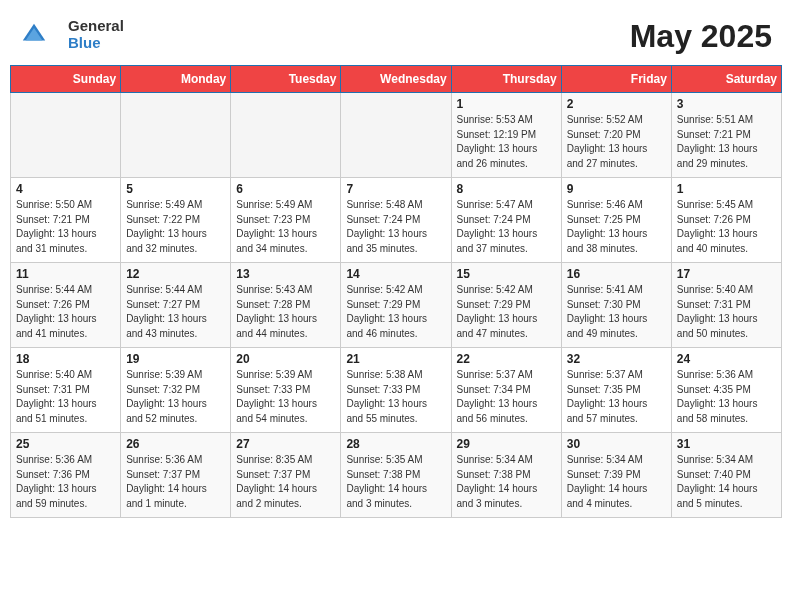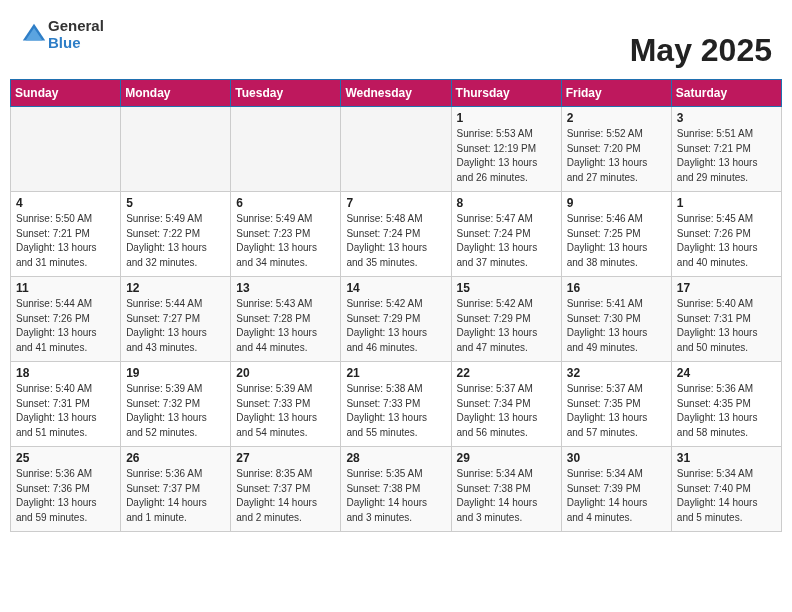--- a/index.html
+++ b/index.html
@@ -12,60 +12,59 @@
     }
     .header {
       display: flex;
       justify-content: space-between;
       align-items: flex-start;
       padding: 8px 10px 4px 10px;
     }
     .logo {
       display: flex;
       align-items: center;
-      gap: 0;
+      gap: 20px;
     }
     .logo-text {
       display: flex;
       flex-direction: column;
       font-size: 15px;
       font-weight: bold;
       line-height: 1.1;
     }
     .logo-text span:first-child { color: #333; }
     .logo-text span:last-child { color: #2e7ec7; }
     .logo-icon {
       width: 28px;
       height: 28px;
     }
     .title-block {
       text-align: center;
-      margin-top: 14px;
     }
     .title-block .month-year {
       font-size: 32px;
       font-weight: bold;
       color: #222;
     }
     .title-block .location {
       font-size: 14px;
       color: #555;
       margin-top: 2px;
     }
     .calendar {
       width: 100%;
       border-collapse: collapse;
       margin-top: 6px;
       font-size: 11px;
     }
     .calendar thead th {
-      background: #be185d;
+      background: #ef4444;
       color: #fff;
       padding: 6px 4px;
-      text-align: left;
+      text-align: right;
       font-size: 12px;
       border: 1px solid #2070b0;
     }
     .calendar tbody td {
       border: 1px solid #ccc;
       vertical-align: top;
       padding: 4px 5px;
       width: calc(100% / 7);
       height: 85px;
       background: #fff;

